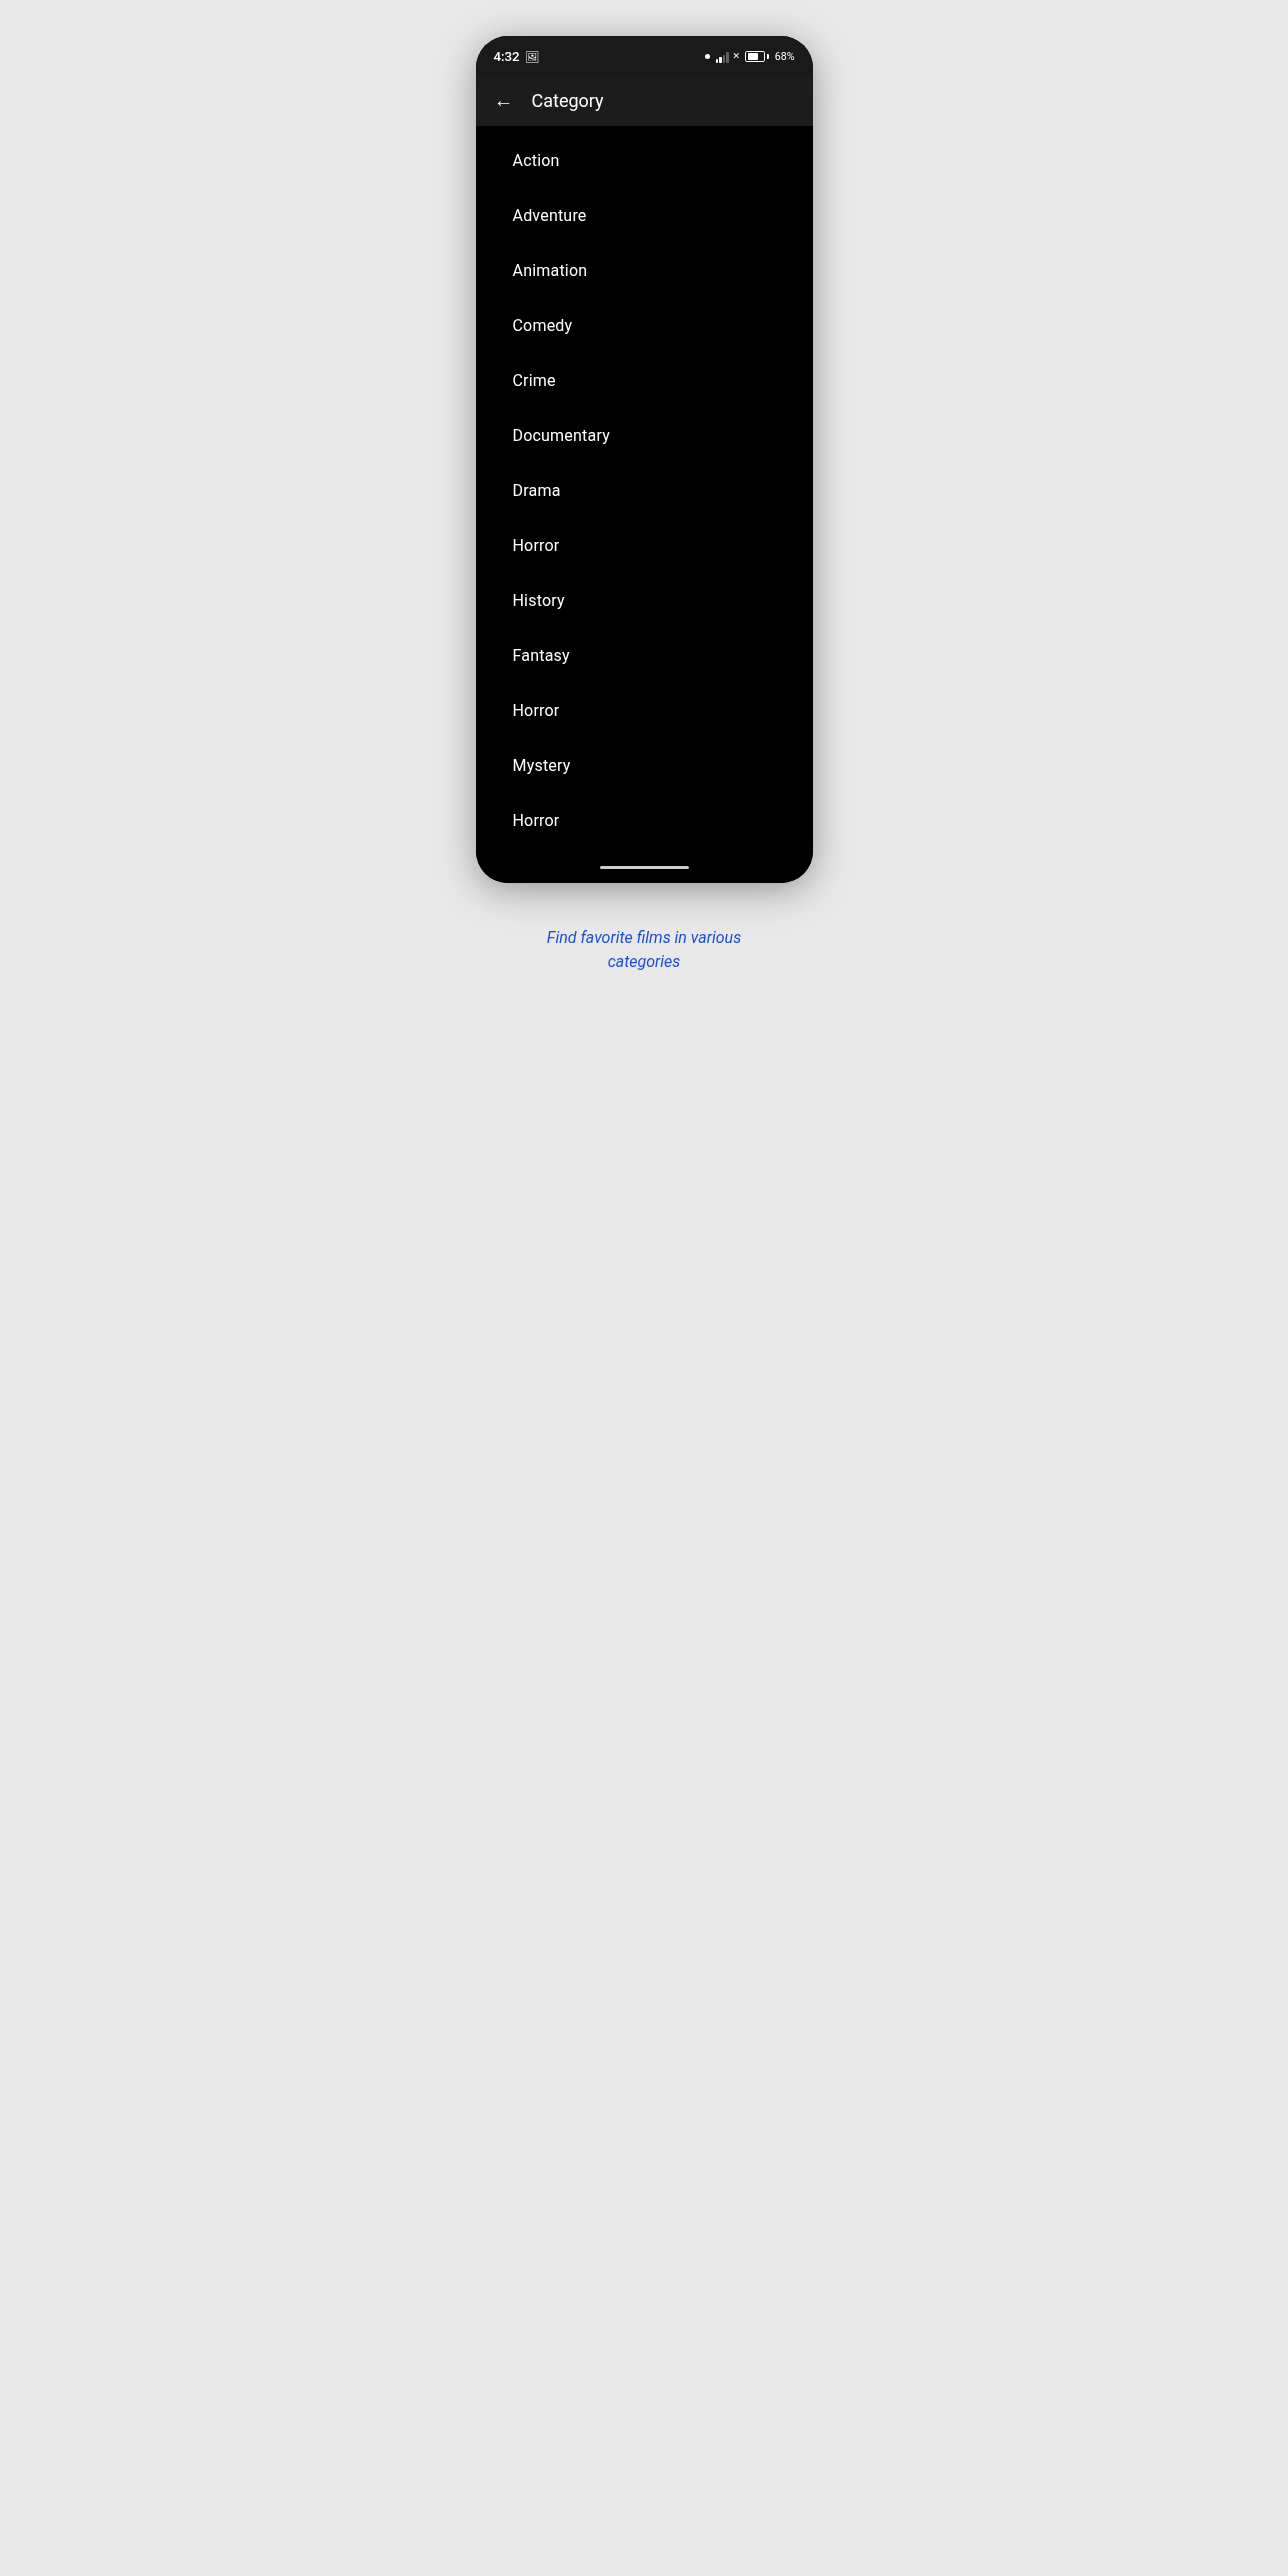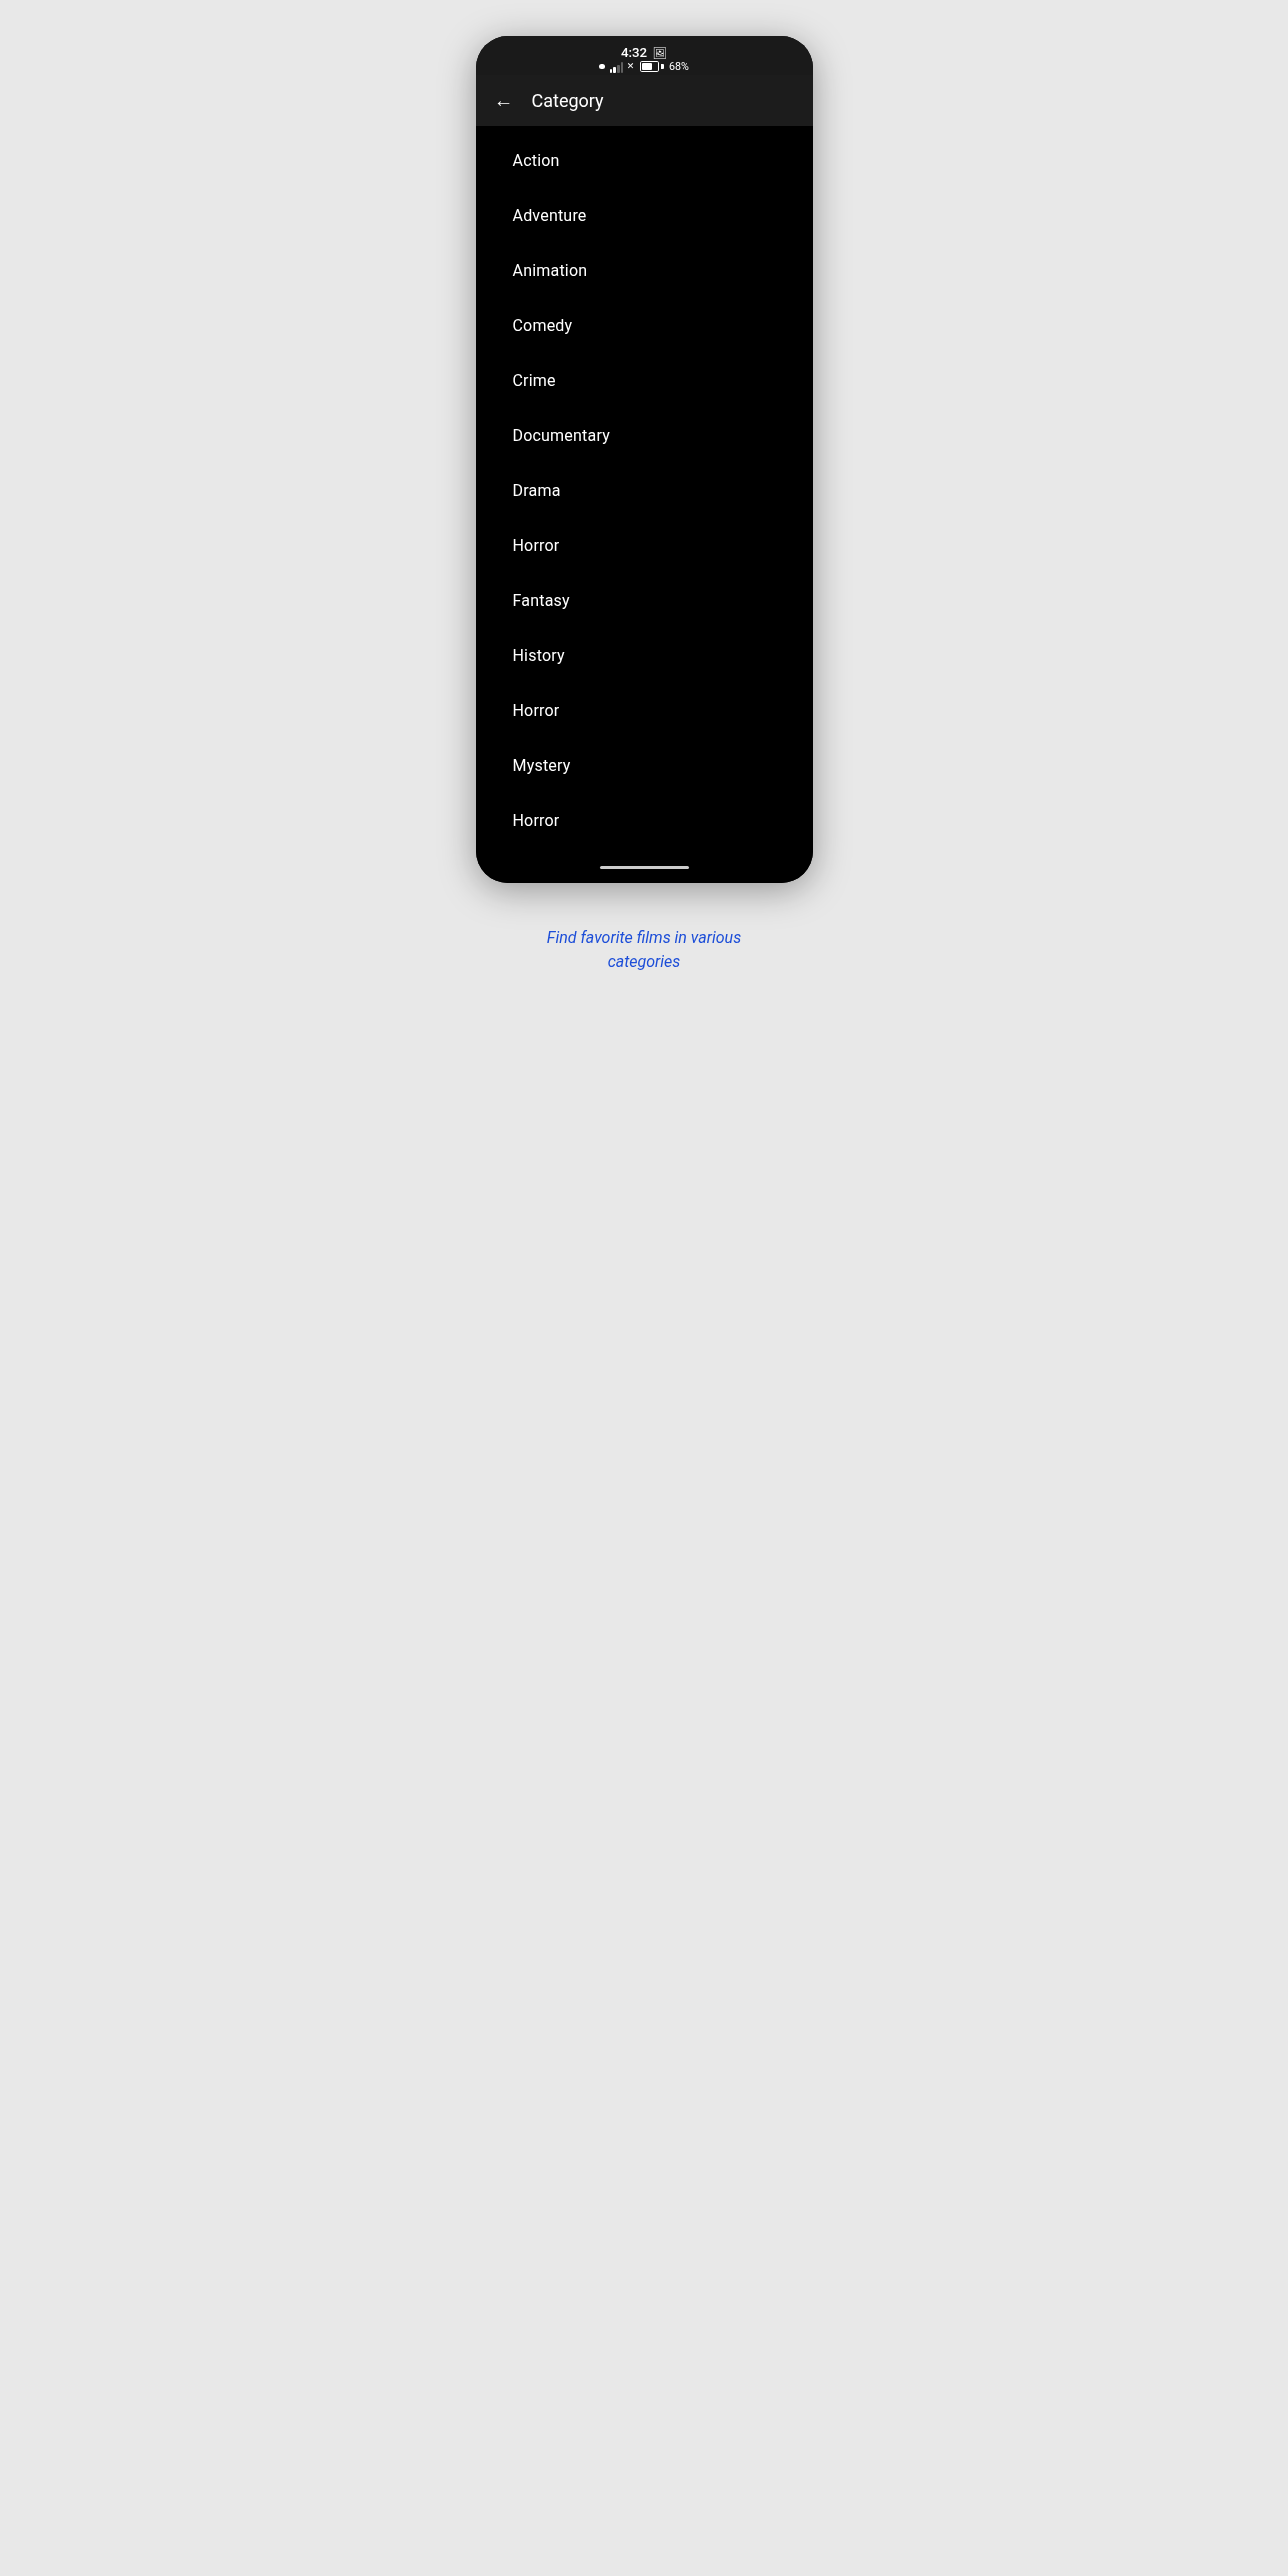--- a/index.html
+++ b/index.html
@@ -36,21 +36,20 @@
     }
 
     
     .status-bar {
       background: #1a1a1a;
       display: flex;
       justify-content: space-between;
       align-items: center;
       padding: 9px 18px 7px;
       height: 39px;
-      flex-direction: column;
     }
 
     .status-time {
       color: #fff;
       font-size: 13.3px;
       font-weight: 500;
       display: flex;
       align-items: center;
       gap: 5.3px;
     }
@@ -237,22 +236,22 @@
 
     <div class="category-list" id="category-list">
     <div class="category-item">Action</div>
         <div class="category-item">Adventure</div>
         <div class="category-item">Animation</div>
         <div class="category-item">Comedy</div>
         <div class="category-item">Crime</div>
         <div class="category-item">Documentary</div>
         <div class="category-item">Drama</div>
         <div class="category-item">Horror</div>
+        <div class="category-item">History</div>
         <div class="category-item">Fantasy</div>
-        <div class="category-item">History</div>
         <div class="category-item">Horror</div>
         <div class="category-item">Mystery</div>
         <div class="category-item">Horror</div>
       </div>
 
     <div class="home-indicator">
       <div class="home-bar"></div>
     </div>
 
   </div>

